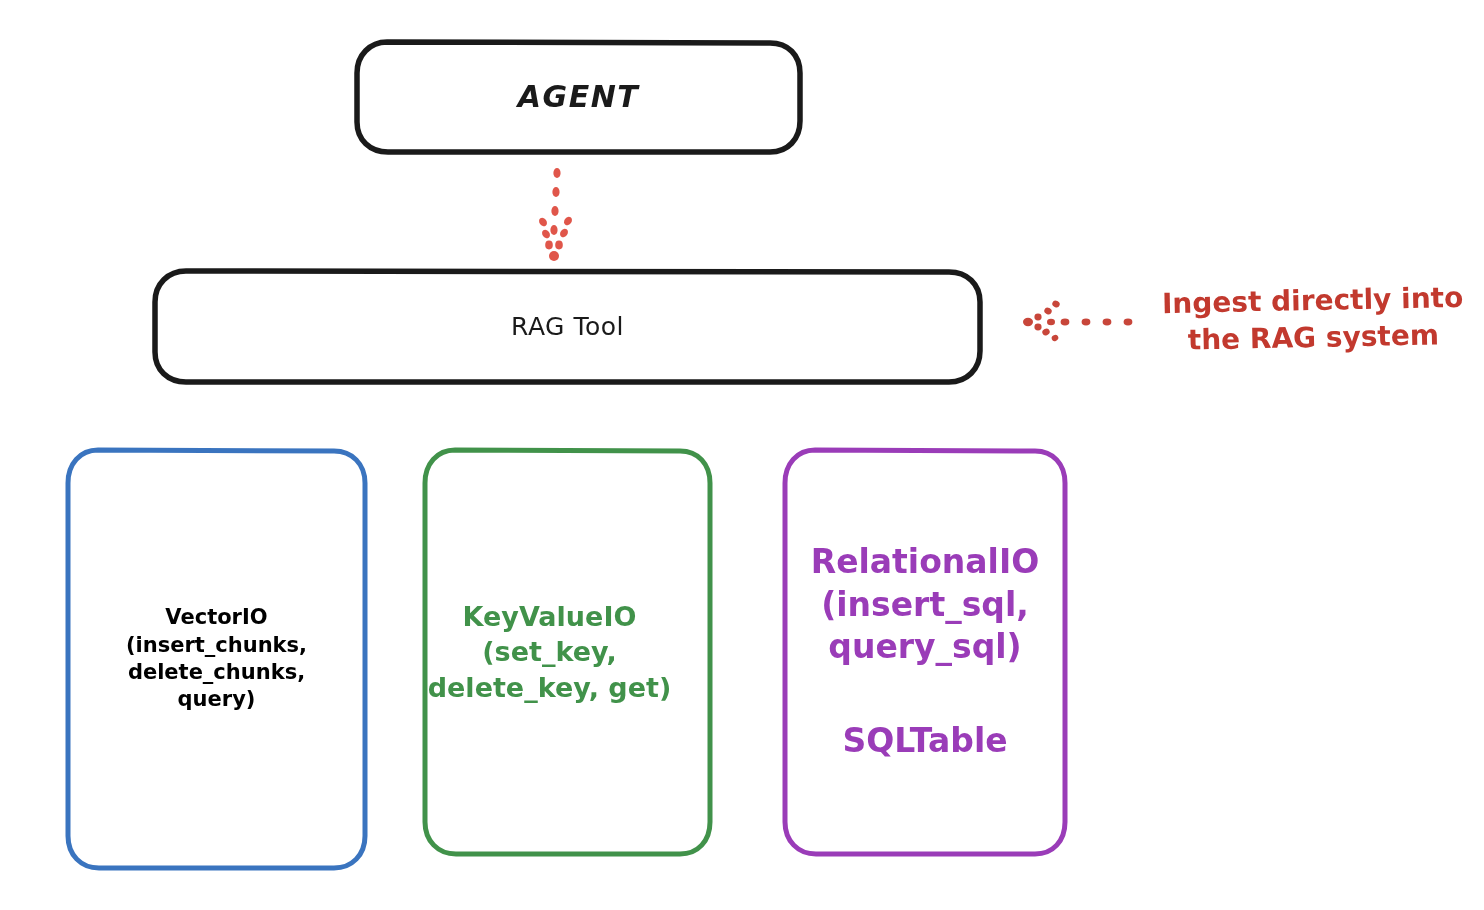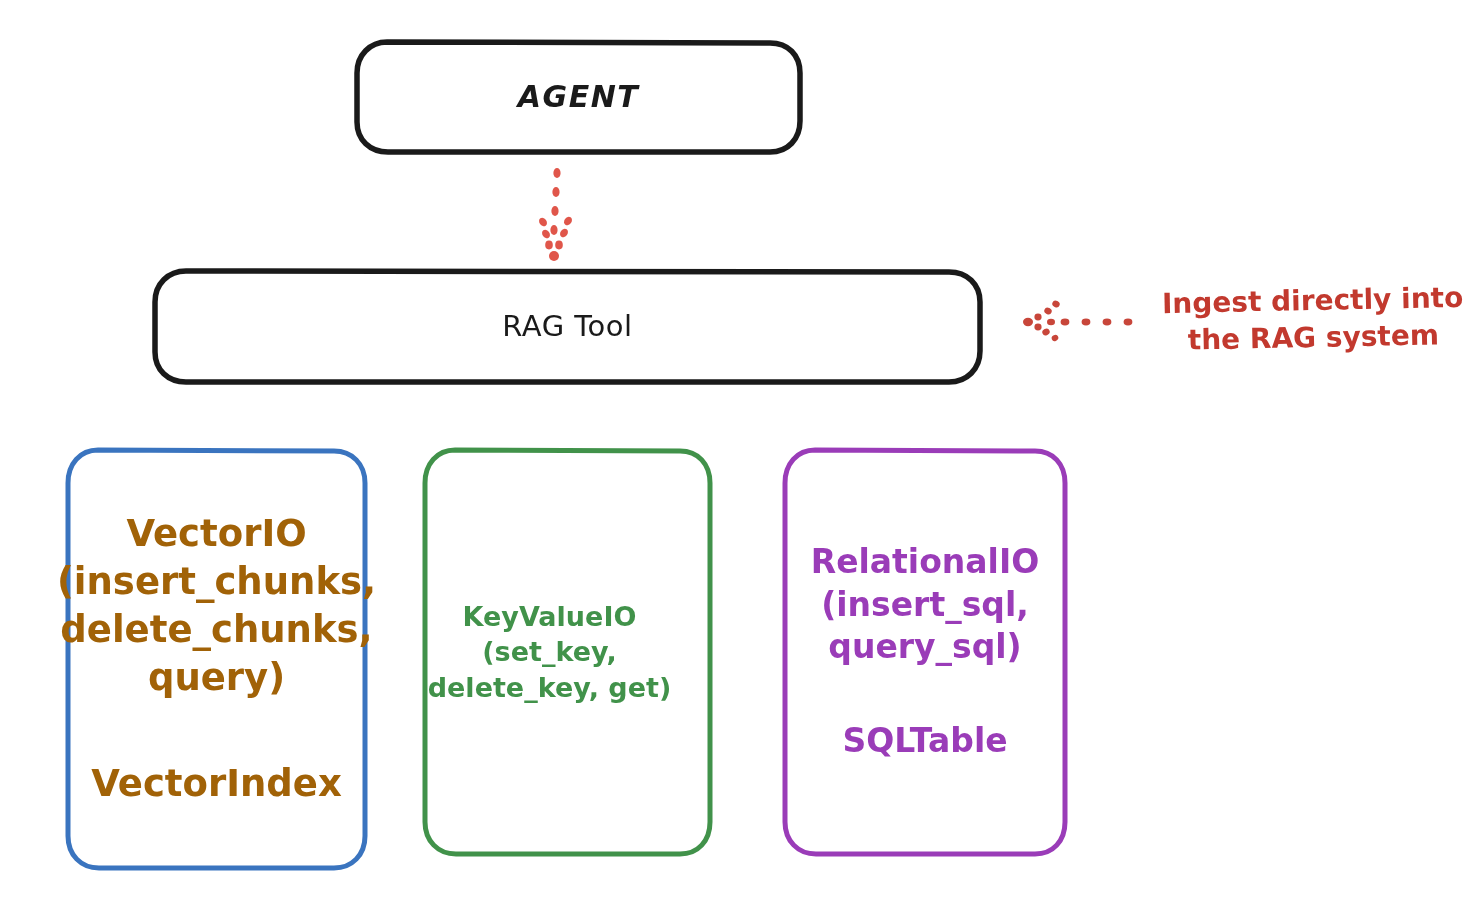--- a/index.html
+++ b/index.html
@@ -49,21 +49,21 @@
   }
 
   #ragtool-label {
     left: 155px;
     top: 271px;
     width: 825px;
     height: 111px;
     display: flex;
     align-items: center;
     justify-content: center;
-    font-size: 29px;
+    font-size: 25px;
     font-weight: 500;
     color: #1a1a1a;
     letter-spacing: 0.5px;
     font-family: "DejaVu Sans", sans-serif;
   }
 
   
   #annotation-text {
     position: absolute;
     left: 1148px;
@@ -97,22 +97,22 @@
   .provider-index {
     margin-top: 1.55em;
     line-height: 1.3;
   }
 
   #vectorio-label {
     left: 68px;
     top: 450px;
     width: 297px;
     height: 418px;
-    color: #a16207;
-    font-size: 37px;
+    color: #000000;
+    font-size: 21px;
     text-align: center;
   }
   #keyvalueio-label {
     left: 407px;
     top: 450px;
     width: 285px;
     height: 404px;
     color: #41924a;
     font-size: 27px;
   }
@@ -231,21 +231,20 @@
 <div class="node-label" id="ragtool-label">RAG Tool</div>
 
 <div id="annotation-text">Ingest directly into
 the RAG system</div>
 
 <div class="provider-label" id="vectorio-label">
   <div class="provider-api">VectorIO
 (insert_chunks,
 delete_chunks,
 query)</div>
-  <div class="provider-index">VectorIndex</div>
 </div>
 
 <div class="provider-label" id="keyvalueio-label">
   <div class="provider-api">KeyValueIO
 (set_key,
 delete_key, get)</div>
 </div>
 
 <div class="provider-label" id="relationalio-label">
   <div class="provider-api">RelationalIO

